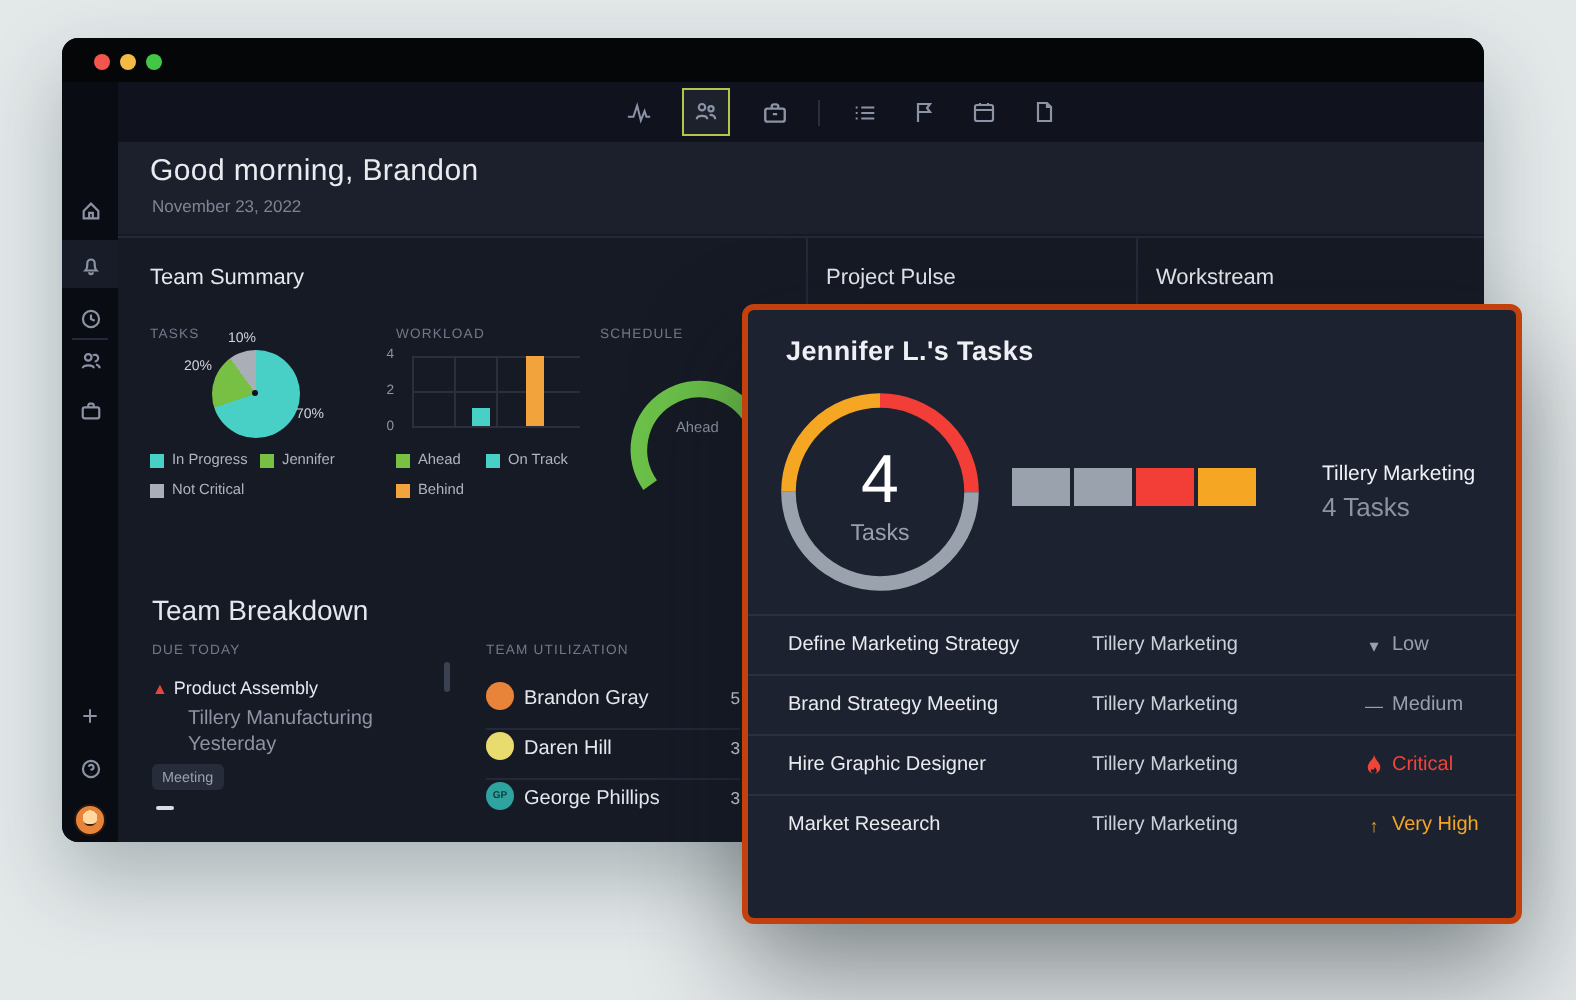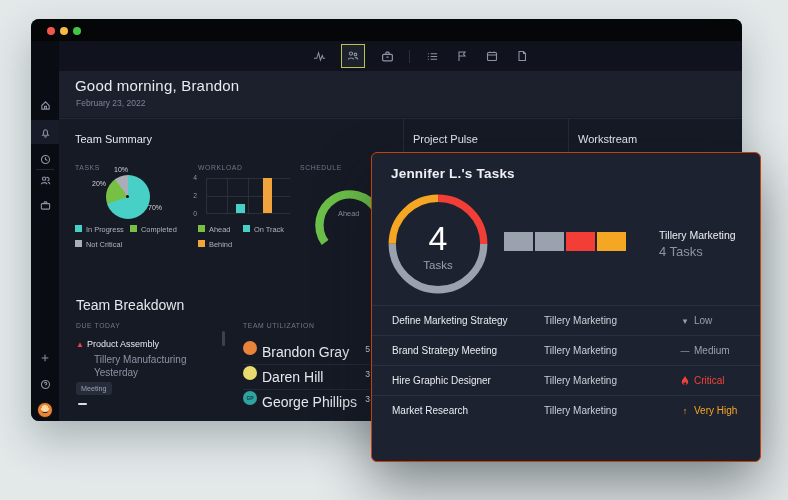--- a/index.html
+++ b/index.html
@@ -48,46 +48,46 @@
 
   
   .plot { position:absolute; left:147px; top:107px; width:84px; height:36px;
           background-image:repeating-linear-gradient(to right, #2a2f3c 0 1px, transparent 1px 21px),
                            repeating-linear-gradient(to bottom, #2a2f3c 0 1px, transparent 1px 17.5px);
           border-bottom:1px solid #2a2f3c; }
   .bar { position:absolute; bottom:0; width:9px; }
   .ytick { position:absolute; width:10px; text-align:right; font-size:6.8px; color:#8d93a3; }
 
   
-  .leg { position:absolute; display:flex; align-items:flex-start; gap:4px; font-size:7.4px; color:#aeb4bf; }
+  .leg { position:absolute; display:flex; align-items:flex-end; gap:4px; font-size:7.4px; color:#aeb4bf; }
   .sw { width:7px; height:7px; display:inline-block; }
 
   
   .gauge { position:absolute; left:253px; top:107px; width:76px; height:76px; }
   .gauge-status { position:absolute; left:279px; top:138px; font-size:7.4px; color:#8d93a3; }
 
   
   .tb-title { position:absolute; left:17px; top:226px; font-size:14px; color:#e4e7ec; }
   .alert-tri { color:#e8453c; font-size:8px; margin-right:3px; }
   .item-name { position:absolute; left:17px; top:268px; font-size:9px; color:#e7e9ee; cursor:pointer; }
   .item-sub { position:absolute; left:35px; font-size:10px; color:#8d93a3; }
   .tag { position:absolute; left:17px; top:311px; font-size:7.2px; color:#9aa0ab; background:#262c39; border-radius:3px; padding:2px 5px; }
   .stub-dash { position:absolute; left:19px; top:332px; width:9px; height:2px; background:#d9dce2; border-radius:1px; }
   .mini-scroll { position:absolute; left:163px; top:260px; width:3px; height:15px; background:#3a4150; border-radius:2px; cursor:grab; }
 
   .member { position:absolute; left:184px; width:127px; height:25px; cursor:pointer; }
   .member .av { position:absolute; left:0; top:0; width:14px; height:14px; border-radius:50%;
                 display:flex; align-items:center; justify-content:center; font-size:5px; color:#0f3e3c; font-weight:bold; }
-  .member .nm { position:absolute; left:19px; top:3px; font-size:14px; color:#e4e7ec; }
+  .member .nm { position:absolute; left:19px; top:3px; font-size:10px; color:#e4e7ec; }
   .member .val { position:absolute; right:0; top:3px; font-size:8.6px; color:#d7dae0; }
   .member-sep { position:absolute; left:184px; width:127px; height:1px; background:#232939; }
 
   
   .modal { position:absolute; left:371px; top:152px; width:390px; height:310px;
-           background:#1d2230; border:1px solid #c2410c; border-radius:6px;
+           background:#1d2230; border:3px solid #c2410c; border-radius:6px;
            box-shadow:0 24px 55px rgba(10,20,25,.45); }
   .modal-title { position:absolute; left:19px; top:13px; font-size:13.5px; font-weight:bold; color:#eef0f4; letter-spacing:.2px; }
   .donut { position:absolute; left:14px; top:39px; width:104px; height:104px; }
   .donut-count { position:absolute; left:14px; top:66px; width:104px; text-align:center; font-size:34px; color:#fff; }
   .donut-label { position:absolute; left:14px; top:106px; width:104px; text-align:center; font-size:11.5px; color:#9aa0ab; }
   .segbar { position:absolute; left:132px; top:79px; display:flex; gap:2px; }
   .segbar .seg { width:29px; height:19px; }
   .proj-name { position:absolute; left:287px; top:76px; font-size:10.5px; color:#eef0f4; }
   .proj-count { position:absolute; left:287px; top:91px; font-size:13px; color:#8d93a3; }
 
@@ -198,21 +198,21 @@
     <div class="tool">
       <svg width="12" height="12" viewBox="0 0 12 12">
           <path d="M3 1.5 H7.5 L9.5 3.5 V10.5 H3 Z M7.5 1.5 V3.5 H9.5"></path>
         </svg>
     </div>
   </div>
 
   <div class="main">
     <div class="headband"></div>
     <div class="greeting">Good morning, Brandon</div>
-    <div class="date">February 23, 2022</div>
+    <div class="date">November 23, 2022</div>
 
     <div class="hline"></div>
     <div class="vdiv" style="left:344px"></div>
     <div class="vdiv" style="left:509px"></div>
 
     <div class="sec-title" style="left:16px">Team Summary</div>
     <div class="sec-title" style="left:354px">Project Pulse</div>
     <div class="sec-title" style="left:519px">Workstream</div>
 
     <div class="lbl" style="left:16px; top:93px">TASKS</div>
@@ -220,21 +220,21 @@
     <div class="pie-dot"></div>
     <div class="pie-lab" style="left:55px; top:95px">10%</div>
     <div class="pie-lab" style="left:33px; top:109px">20%</div>
     <div class="pie-lab" style="left:89px; top:133px">70%</div>
     <div class="leg" style="left:16px; top:154px">
       <span class="sw" style="background: rgb(73, 208, 198);"></span>
       <span>In Progress</span>
     </div>
     <div class="leg" style="left:71px; top:154px">
       <span class="sw" style="background: rgb(119, 192, 67);"></span>
-      <span>Completed</span>
+      <span>Jennifer</span>
     </div>
     <div class="leg" style="left:16px; top:169px">
       <span class="sw" style="background: rgb(169, 174, 183);"></span>
       <span>Not Critical</span>
     </div>
 
     <div class="lbl" style="left:139px; top:93px">WORKLOAD</div>
     <span class="ytick" style="left:128px; top:103px">4</span>
     <span class="ytick" style="left:128px; top:121px">2</span>
     <span class="ytick" style="left:128px; top:139px">0</span>

